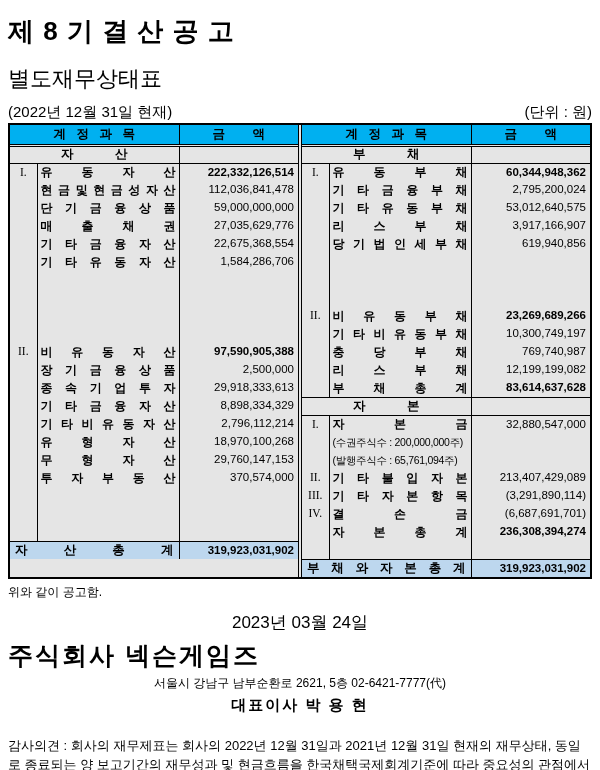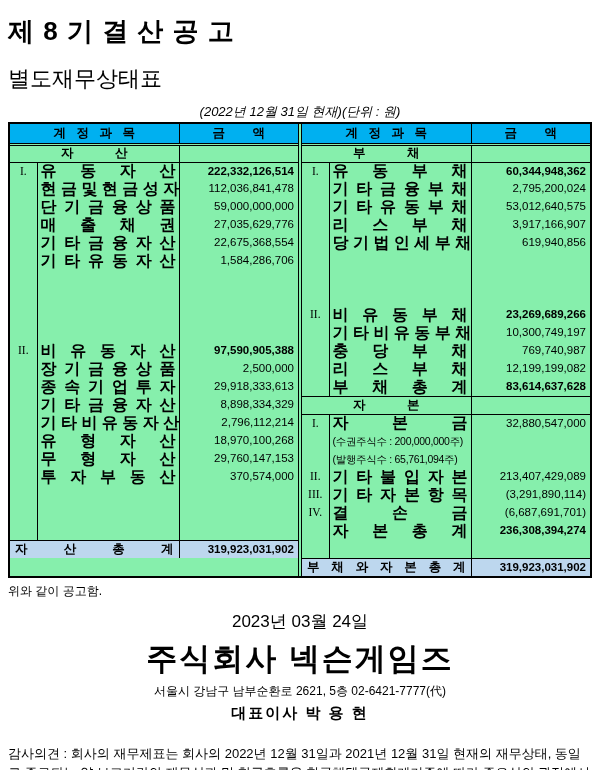--- a/index.html
+++ b/index.html
@@ -12,26 +12,26 @@
 
   .title {
     font-size: 26px; font-weight: bold;
     margin: 6px 0 0 0; letter-spacing: 1px;
   }
   .subtitle {
     text-align: left; font-size: 22px; font-weight: normal;
     margin: 15px 0 0 0;
   }
   .meta-row {
-    display: flex; justify-content: center;
-    font-size: 13px; margin: 9px 0 1px 0; font-style: italic;
+    display: flex; justify-content: space-between;
+    font-size: 15px; margin: 9px 0 1px 0;
   }
 
   
-  .bs { display: flex; border: 2px solid #000; background: #86efac; }
+  .bs { display: flex; border: 2px solid #000; background: #e5e5e5; }
   .half { flex: 1 1 50%; min-width: 0; }
   .half.left  { border-right: 1px solid #000; }
   .half.right { border-left: 1px solid #000; margin-left: 2px; }
 
   table { width: 100%; border-collapse: collapse; table-layout: fixed; line-height: 1; }
   col.c-num { width: 27px; }
   col.c-amt { width: 119px; }
 
   thead td {
     background: var(--hdr-bg, #00B0F0);
@@ -42,38 +42,38 @@
   }
   thead td.h-acct { word-spacing: 7px; }
   thead td.h-amt  { word-spacing: 24px; border-right: none; }
   thead td.h-acct { border-left: none; }
 
   tbody td { height: 18px; padding: 0 3px; vertical-align: middle; overflow: hidden; white-space: nowrap; }
   td.numcol {
     border-right: 1px solid #000; text-align: center;
     font-family: "Liberation Serif", serif; font-size: 11.5px; padding: 0 1px;
   }
-  td.namecol { border-right: 1px solid #000; font-weight: bold; font-size: 16px; }
+  td.namecol { border-right: 1px solid #000; font-weight: bold; font-size: 12px; }
   .just { text-align: justify; text-align-last: justify; }
   td.amtcol { text-align: right; font-size: 11.5px; padding-right: 4px; }
   .boldv { font-weight: bold; }
 
   tr.sec td { border-top: 1px solid #000; border-bottom: 1px solid #000; }
   td.seclabel {
     border-right: 1px solid #000; text-align: center;
     font-weight: bold; font-size: 12.5px; word-spacing: 38px; margin-left: 28px;
   }
   tr.tot td { border-top: 1px solid #000; background: var(--tot-bg, #BDD7EE); font-weight: bold; }
   td.totlabel { border-right: 1px solid #000; font-size: 12.5px; padding: 0 5px; }
   td.notecol { font-size: 10.5px; font-weight: normal; letter-spacing: -0.3px; }
 
   
   .closing { font-size: 12px; margin: 5px 0 0 0; }
   .pub-date { text-align: center; font-size: 17px; margin: 10px 0 0 0; }
-  .company { text-align: center; font-size: 31px; font-weight: bold; margin: 5px 0 0 0; letter-spacing: 2px; }
+  .company { text-align: left; font-size: 25px; font-weight: bold; margin: 5px 0 0 0; letter-spacing: 2px; }
   .address { text-align: center; font-size: 12px; margin: 3px 0 0 0; }
   .ceo { text-align: center; font-size: 15px; font-weight: bold; margin: 4px 0 0 0; letter-spacing: 2px; }
   .audit { font-size: 13px; line-height: 1.45; margin: 22px 0 0 0; }
 </style>
 </head>
 <body>
 
 <div class="page">
 
   <div class="title">제 8 기 결 산 공 고</div>

